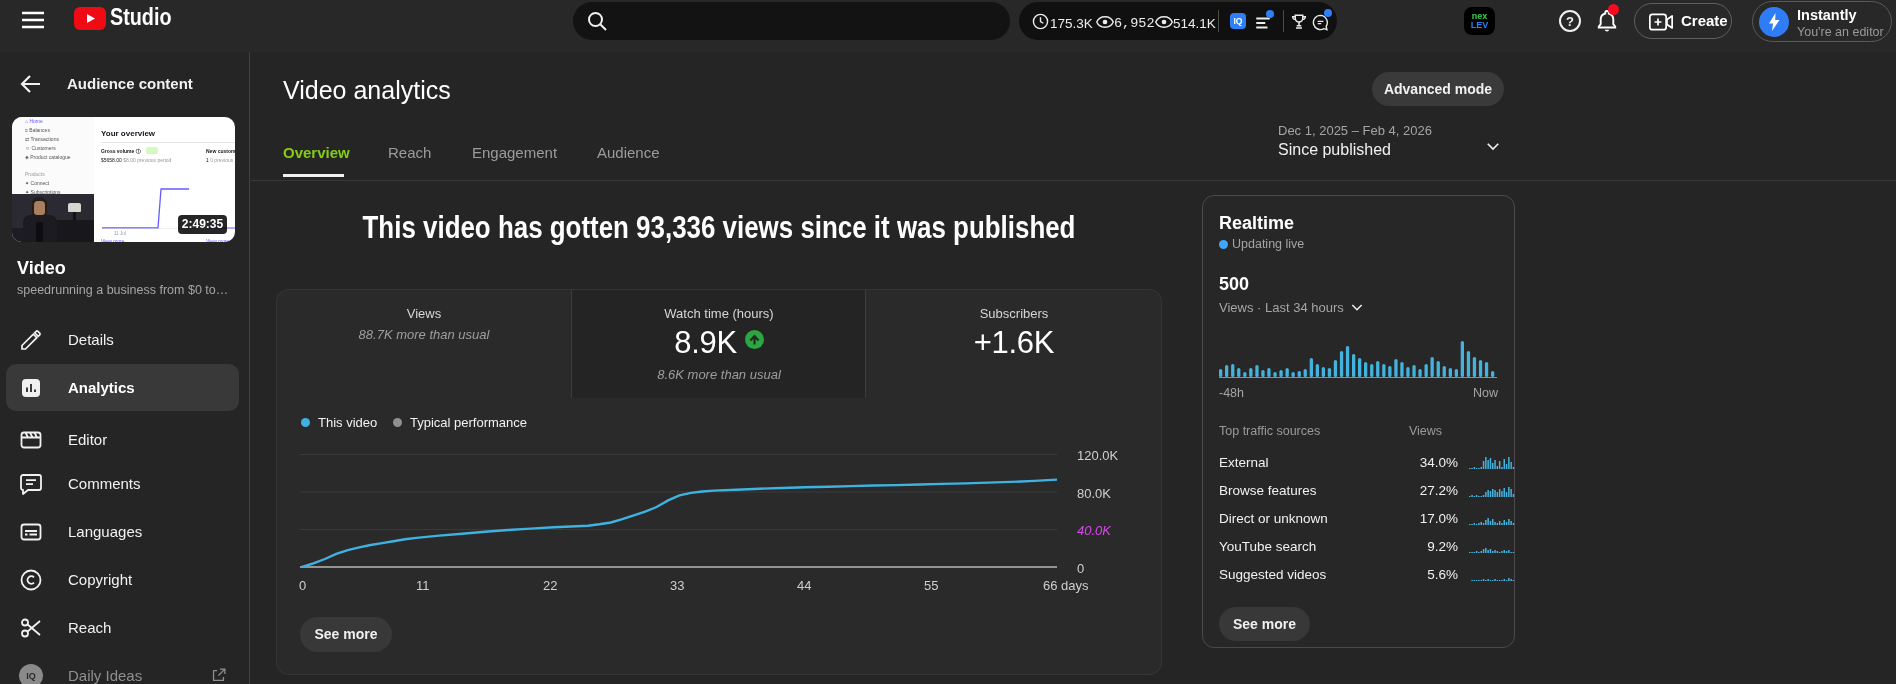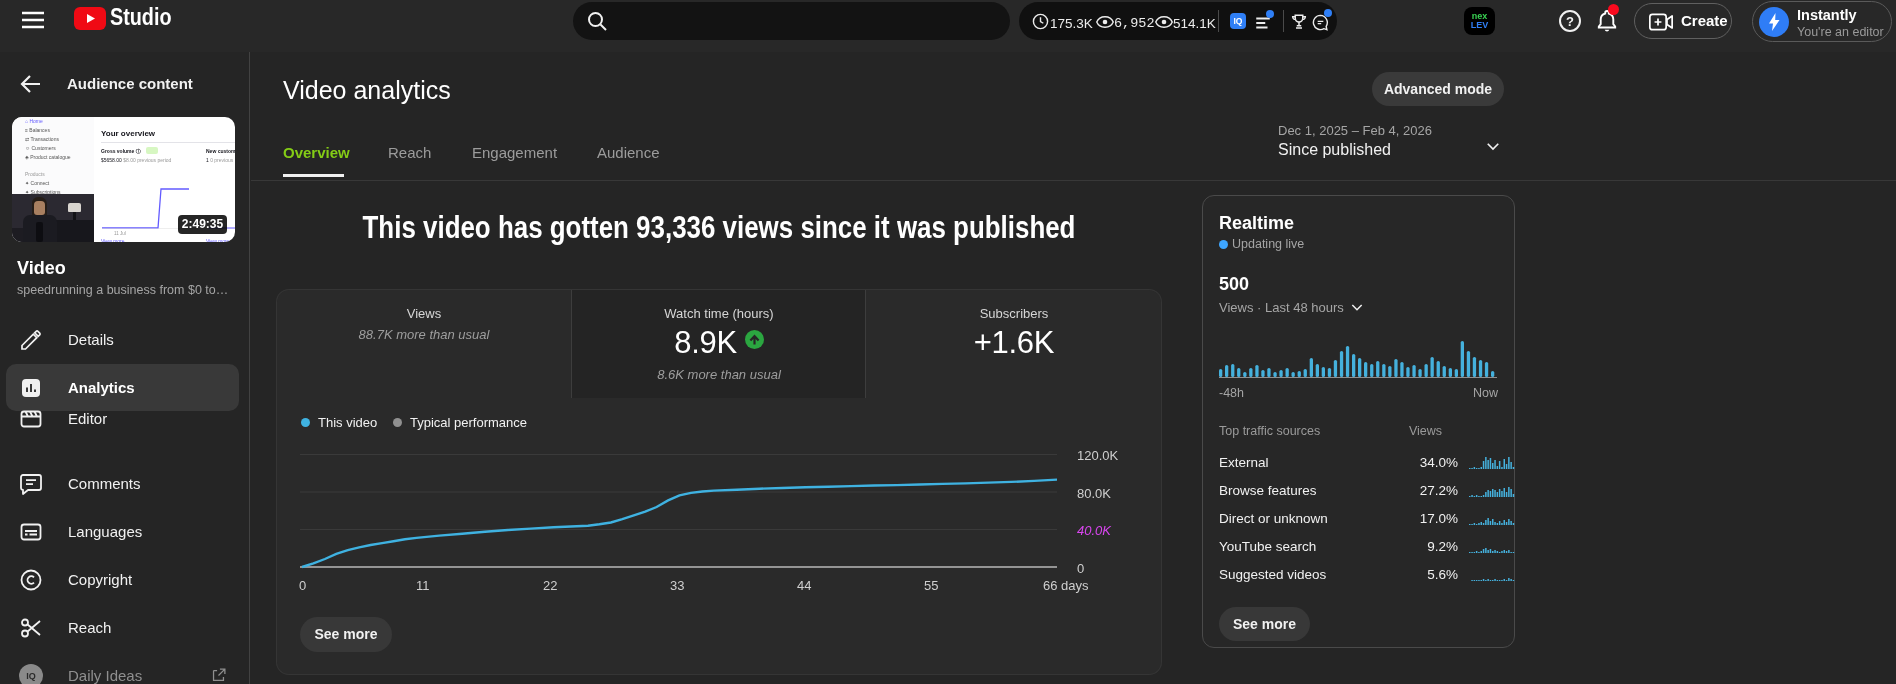--- a/index.html
+++ b/index.html
@@ -190,21 +190,21 @@
     </div>
 
     <div class="mrow" style="top:312px;">
       <svg class="mic" viewBox="0 0 24 24">
           <rect x="3" y="3" width="18" height="18" rx="4" fill="#f1f1f1"></rect>
           <path d="M8 16v-4.5M12 16V8M16 16v-2.5" stroke="#393939" stroke-width="2"></path>
         </svg>
       <div class="mtx" style="font-weight:bold; color:#fff;">Analytics</div>
     </div>
 
-    <div class="mrow" style="top:343px;padding-left:48px;">
+    <div class="mrow" style="top:364px;padding-left:48px;">
       <svg class="mic" viewBox="0 0 24 24">
           <rect x="2.5" y="4.5" width="19" height="15" rx="2.5" stroke="#f1f1f1" stroke-width="1.8" fill="none"></rect>
           <path d="M2.5 9.5h19M6.5 4.5l2.5 5M11 4.5l2.5 5M15.5 4.5l2.5 5" stroke="#f1f1f1" stroke-width="1.8" fill="none"></path>
         </svg>
       <div class="mtx">Editor</div>
     </div>
 
     <div class="mrow" style="top:408px;">
       <svg class="mic" viewBox="0 0 24 24">
           <path d="M4 3h16a2 2 0 0 1 2 2v11a2 2 0 0 1-2 2H9l-5 4v-4.2A2 2 0 0 1 2 16V5a2 2 0 0 1 2-2Z" stroke="#f1f1f1" stroke-width="1.8" fill="none" stroke-linejoin="round"></path>
@@ -308,21 +308,21 @@
       <div class="abs" style="left:766px; top:288px; font-size:13px; color:#cfcfcf;">66 days</div>
 
       <div class="seemore" style="left:23px; top:327px; width:92px; height:35px; line-height:35px;">See more</div>
     </div>
 
     <div id="rt">
       <div class="rtx" style="top:17px; font-size:18px; font-weight:bold; color:#fff;">Realtime</div>
       <div class="abs" style="left:16px; top:44px; width:9px; height:9px; border-radius:50%; background:#3ea6ff;"></div>
       <div class="rtx" style="left:29px; top:41px; font-size:12.5px; color:#a5a5a5;">Updating live</div>
       <div class="rtx" style="top:78px; font-size:18px; font-weight:bold; color:#fff;">500</div>
-      <div class="rtx" style="top:104px; font-size:13px; color:#a5a5a5;">Views · Last 48 hours</div>
+      <div class="rtx" style="top:104px; font-size:13px; color:#a5a5a5;">Views · Last 34 hours</div>
       <svg class="abs" style="left:146px; top:103px;" width="16" height="16" viewBox="0 0 24 24">
           <path d="M5 9l7 7 7-7" stroke="#f1f1f1" stroke-width="2.2" fill="none"></path>
         </svg>
 
       <svg class="abs" style="left:16px; top:136px;" width="278" height="46" viewBox="0 0 278 46" id="rtbars">
           <rect x="0.0" y="37" width="3.3" height="8" rx="1.6" fill="#45b1dd"></rect>
           <rect x="6.0" y="33" width="3.3" height="12" rx="1.6" fill="#45b1dd"></rect>
           <rect x="12.1" y="32" width="3.3" height="13" rx="1.6" fill="#45b1dd"></rect>
           <rect x="18.1" y="36" width="3.3" height="9" rx="1.6" fill="#45b1dd"></rect>
           <rect x="24.2" y="40" width="3.3" height="5" rx="1.6" fill="#45b1dd"></rect>

